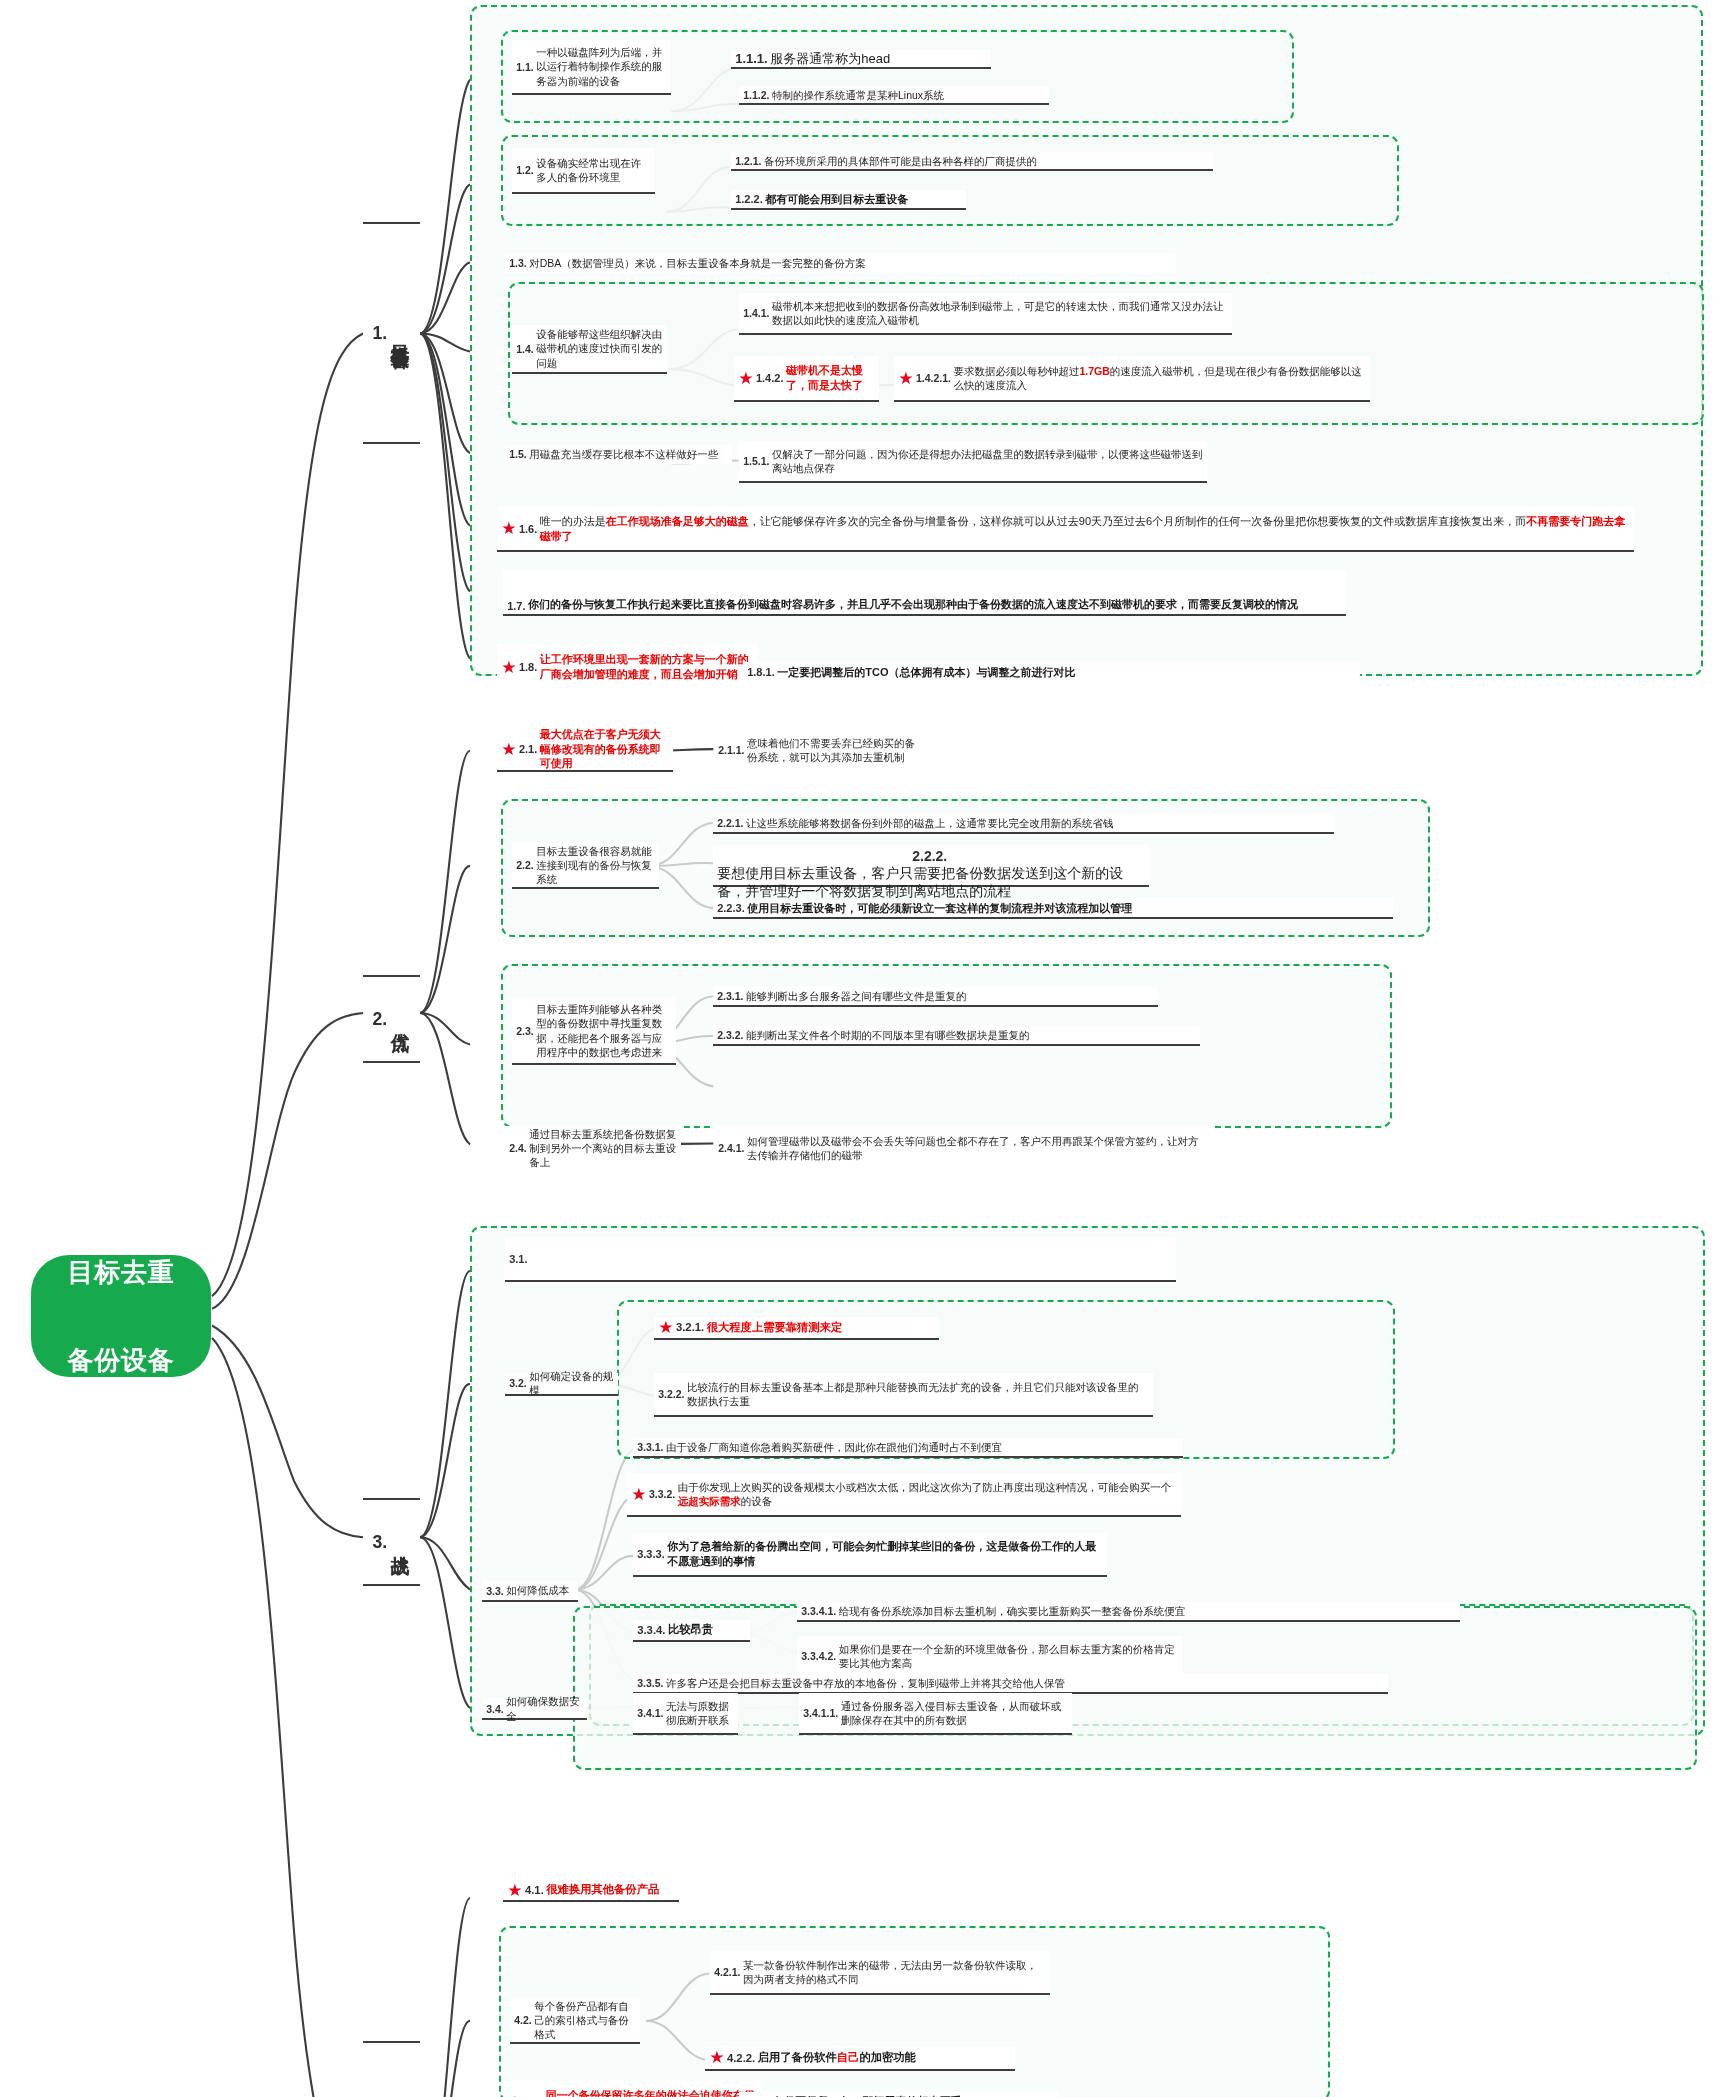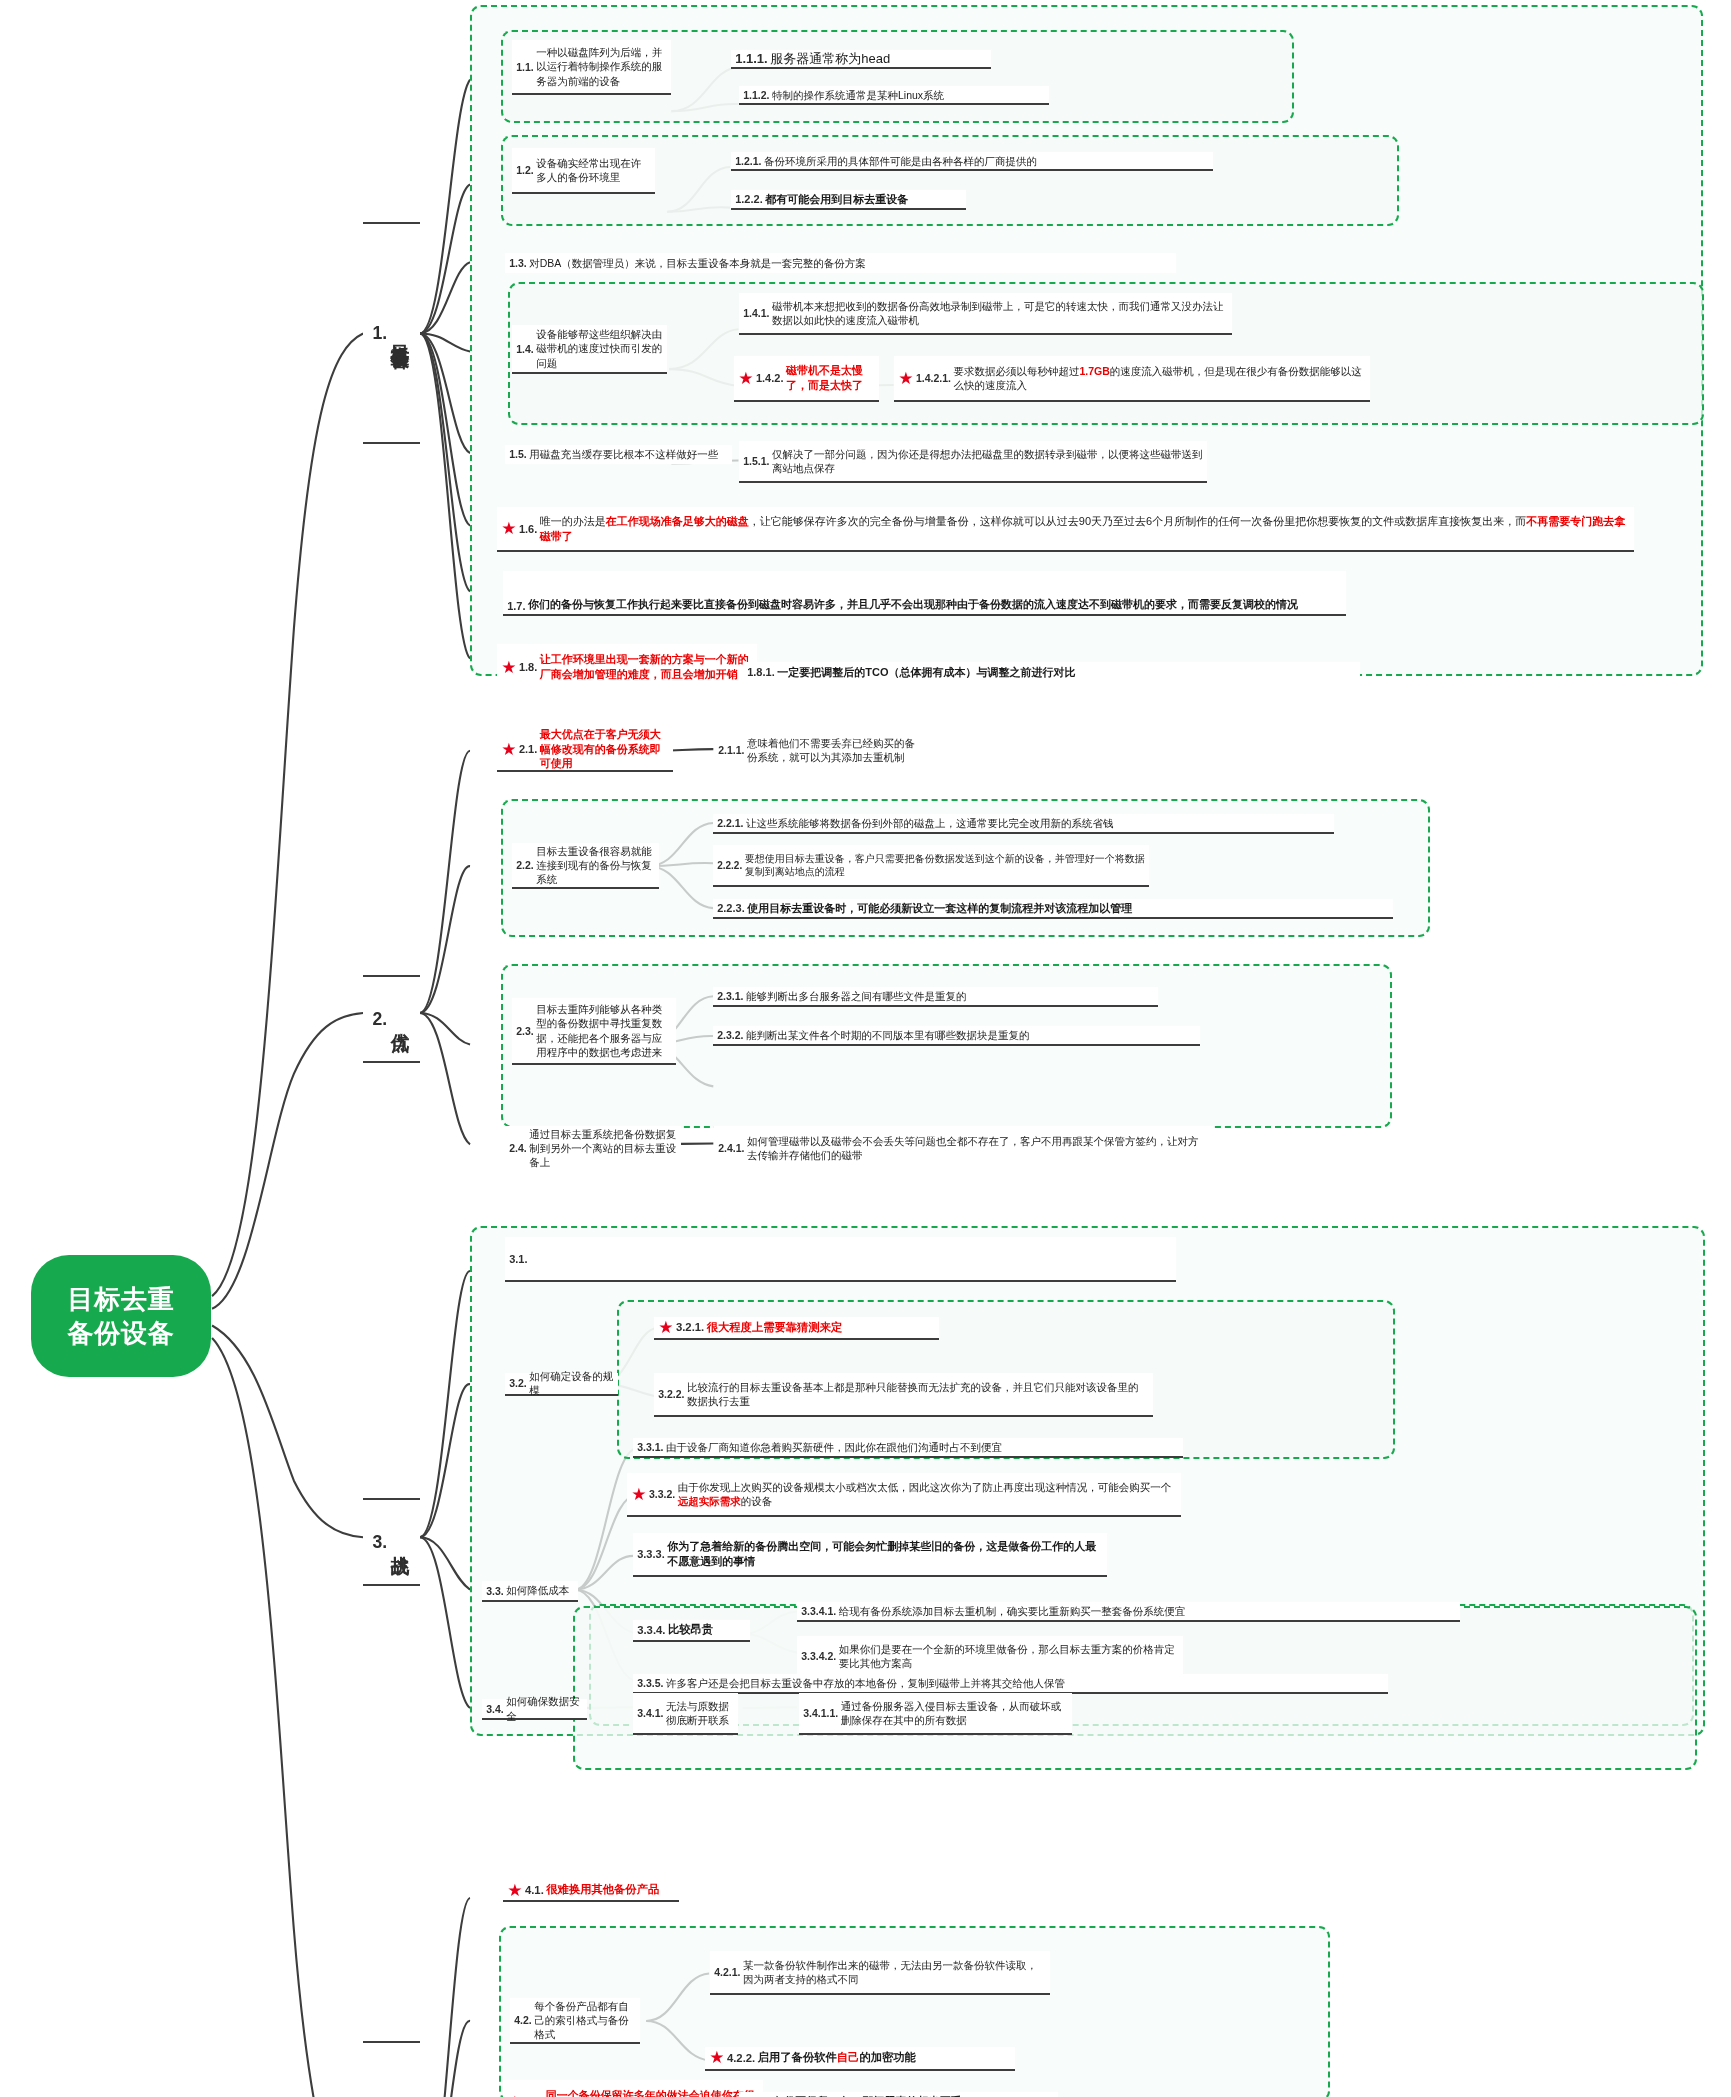--- a/index.html
+++ b/index.html
@@ -21,21 +21,21 @@
     pointer-events: none;
   }
 
   
   .root-node {
     position: absolute;
     left: 31px; top: 1255px;
     width: 180px; height: 122px;
     background: #16a94d;
     border-radius: 38px;
-    display: flex; align-items: center; justify-content: center;
+    display: flex; align-items: center; justify-content: space-between;
     flex-direction: column;
     color: #fff;
     font-size: 26px; font-weight: bold;
     line-height: 1.32;
     letter-spacing: 0.8px;
     text-align: center;
     z-index: 30;
   }
 
   
@@ -345,21 +345,21 @@
   </div>
 
   <div class="node ul" style="left:512px; top:843px; width:147px; height:46px; font-size:10.5px;">
     <span class="num">2.2.</span>
     <span class="txt">目标去重设备很容易就能连接到现有的备份与恢复系统</span>
   </div>
   <div class="node ul" style="left:713px; top:814px; width:621px; height:20px; font-size:10.5px;">
     <span class="num">2.2.1.</span>
     <span class="txt">让这些系统能够将数据备份到外部的磁盘上，这通常要比完全改用新的系统省钱</span>
   </div>
-  <div class="node ul" style="left:713px; top:845px; width:436px; height:42px; font-size:10px;">
+  <div class="node ul" style="left:713px; top:845px; width:436px; height:42px; font-size:14px;flex-direction:column;">
     <span class="num">2.2.2.</span>
     <span class="txt">要想使用目标去重设备，客户只需要把备份数据发送到这个新的设备，并管理好一个将数据复制到离站地点的流程</span>
   </div>
   <div class="node ul" style="left:713px; top:899px; width:680px; height:20px; font-size:11px;">
     <span class="num">2.2.3.</span>
     <span class="txt bold">使用目标去重设备时，可能必须新设立一套这样的复制流程并对该流程加以管理</span>
   </div>
 
   <div class="node ul" style="left:512px; top:998px; width:164px; height:67px; font-size:10.5px;">
     <span class="num">2.3.</span>

